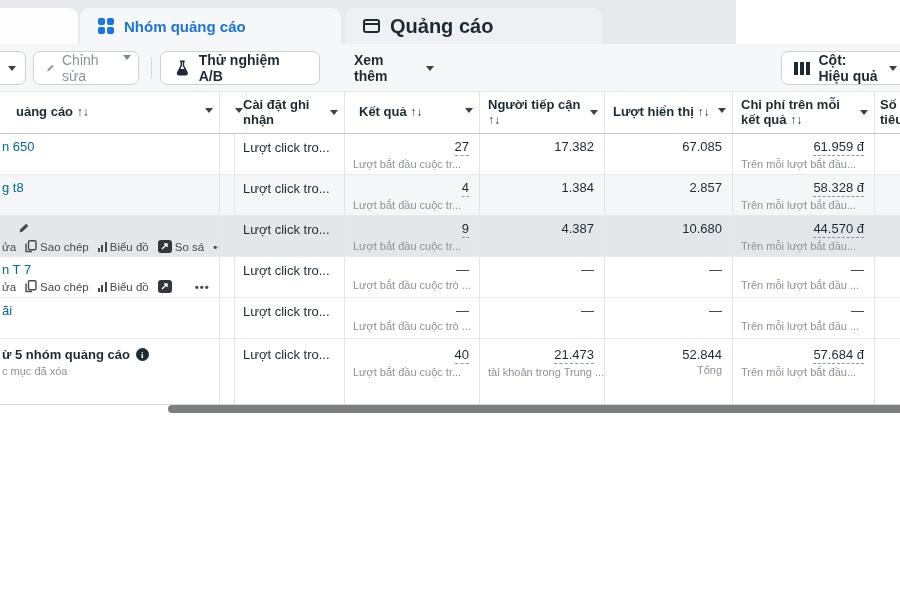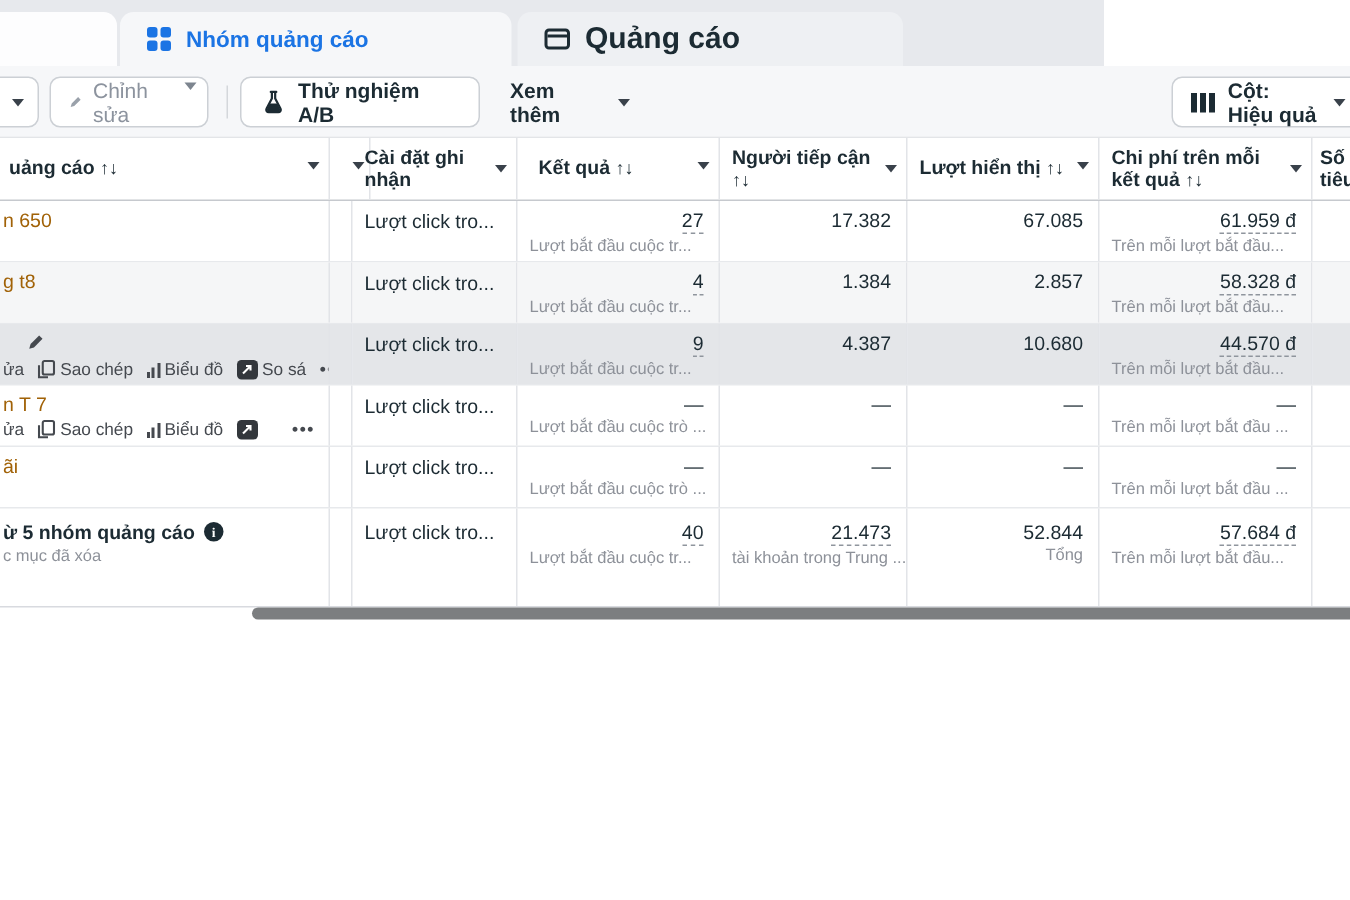--- a/index.html
+++ b/index.html
@@ -25,48 +25,48 @@
   .toolbar { position:absolute; left:0; top:44px; width:900px; height:47px; background:#f6f7f9;padding-left:34px; }
   .tbtn { position:absolute; top:7px; height:34px; background:#fff; border:1px solid #ccd0d5;
           border-radius:7px; display:flex; align-items:center; font-size:14px; cursor:pointer; }
   .btn-prev { left:-20px; width:46px; justify-content:flex-end; padding-right:9px; }
   .btn-edit { left:33px; width:106px; }
   .btn-edit .seg-main { display:flex; align-items:center; gap:7px; padding:0 10px 0 12px; color:#8c939e; }
   .btn-edit .seg-divider { width:1px; height:34px; background:#d4d7db; }
   .btn-edit .seg-caret { padding:0 9px; }
   .tb-divider { position:absolute; left:151px; top:13px; width:1px; height:22px; background:#d4d7db; }
   .btn-ab { left:160px; width:160px; gap:9px; padding:0 14px; font-weight:bold; }
-  .btn-more { left:330px; width:100px; background:transparent; border:none; gap:8px;
+  .btn-more { left:344px; width:100px; background:transparent; border:none; gap:8px;
               padding:0 10px; font-weight:bold; }
   .btn-cols { left:781px; width:129px; gap:9px; padding:0 12px; font-weight:bold; }
   .caret { width:0; height:0; border-left:4.5px solid transparent; border-right:4.5px solid transparent;
            border-top:5.5px solid #39414a; }
   .caret-gray { border-top-color:#7d858f; }
   .pencil-svg { width:14px; height:14px; }
   .flask-svg { width:15px; height:16px; }
   .cols-icon { display:inline-flex; gap:2.5px; }
   .cols-icon i { width:3.5px; height:13px; background:#1c2b33; }
 
   
   .table { position:absolute; left:0; top:91px; width:900px; background:#fff; border-top:1px solid #e3e5e8; }
   .trow { display:grid; grid-template-columns:220px 15px 110px 135px 125px 128px 142px 25px; }
   .cell { position:relative; border-right:1px solid #e2e4e8; overflow:hidden; white-space:nowrap; }
   .thead { height:42px; border-bottom:1px solid #c6c9ce; }
   .thead .cell { font-weight:bold; font-size:13px; padding:5px 18px 0 8px; line-height:15px; }
-  .thead .cell:first-child { padding-left:6px; }
+  .thead .cell:first-child { padding-left:16px; }
   .sort { font-size:12px; font-weight:bold; }
   .hcaret { position:absolute; right:6px; top:18px; }
   .spacer-cell { padding:0; }
   .spacer-cell .hcaret { right:3px; }
 
   .tr { height:41px; border-bottom:1px solid #e7e9ec; }
   .tr.shaded .cell { background:#f5f6f7; }
   .tr.highlight .cell { background:#e4e6e9; }
   .name-cell { padding:5px 4px 0 2px; font-size:13px; }
-  .name-link { color:#a16207; text-decoration:none; cursor:pointer;text-align:center; }
+  .name-link { color:#0369a1; text-decoration:none; cursor:pointer;text-align:center; }
   .attr-cell { padding:6px 8px 0 8px; font-size:13px; }
   .num-cell { padding:5px 10px 0 8px; text-align:right; font-size:13px; }
   .num-main { display:inline-block; line-height:15px; }
   .dashed-u { border-bottom:1px dashed #8f959d; padding-bottom:1px; }
   .sub { margin-top:2px; font-size:11px; line-height:13px; color:#8d9199; text-align:left; }
   .sub.right { text-align:right; }
 
   .actions { display:flex; align-items:center; gap:9px; margin-top:3px; padding-left:0;
              font-size:11.5px; color:#45494f; }
   .actions .act { display:flex; align-items:center; gap:3px; cursor:pointer; }

